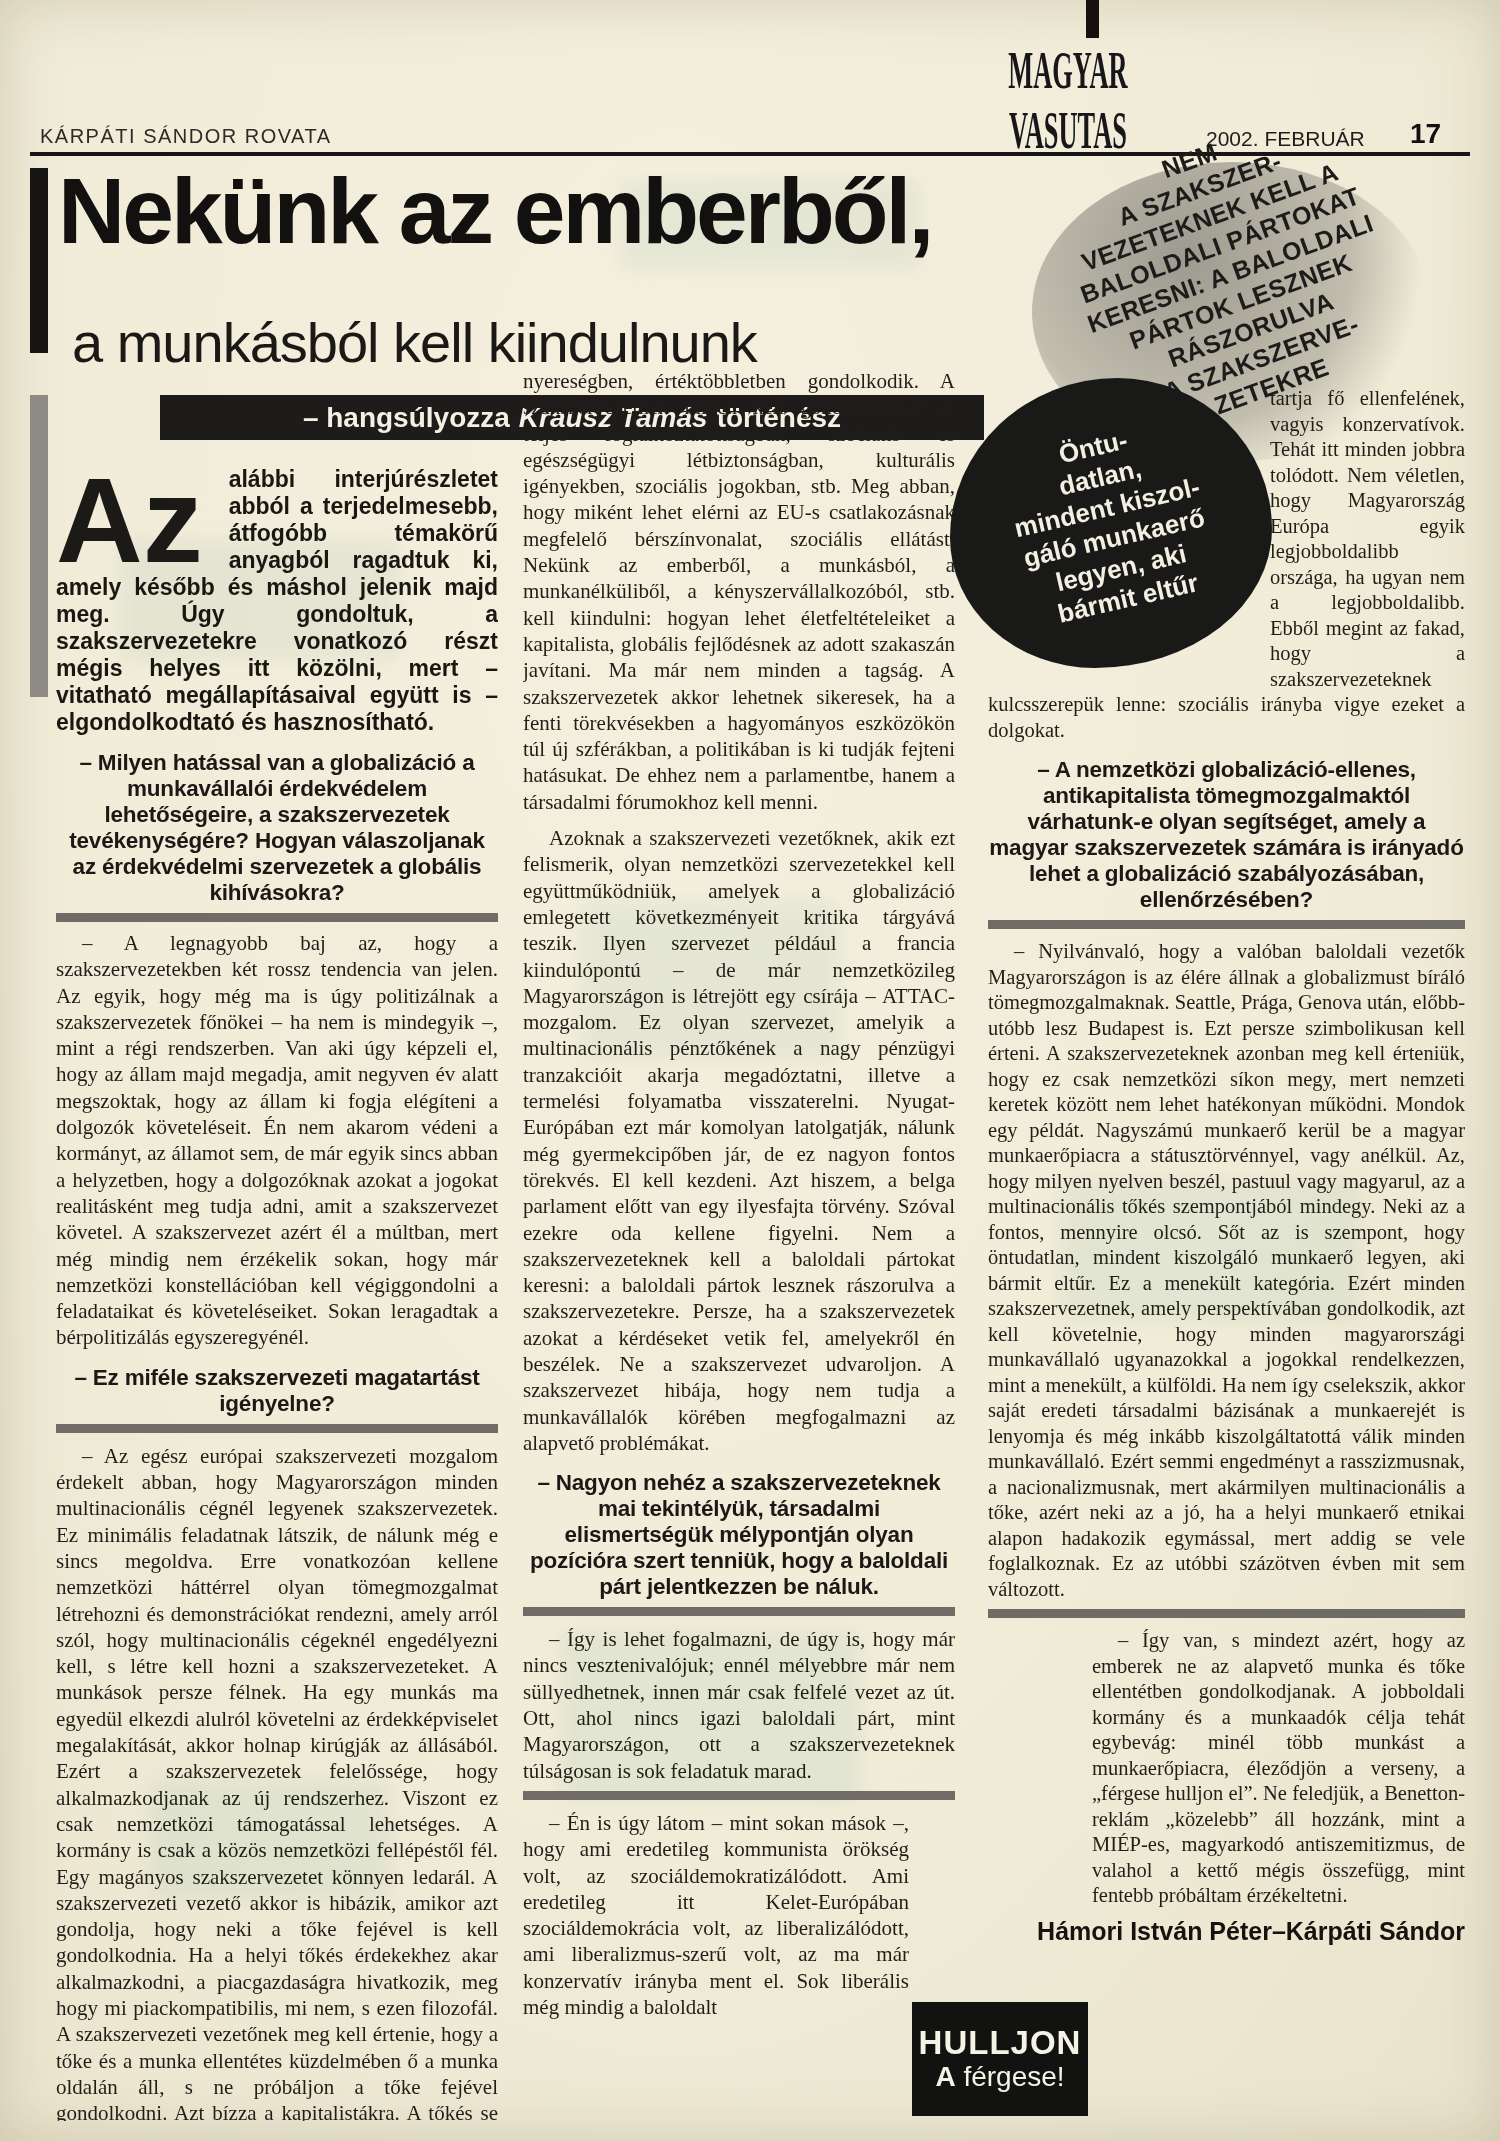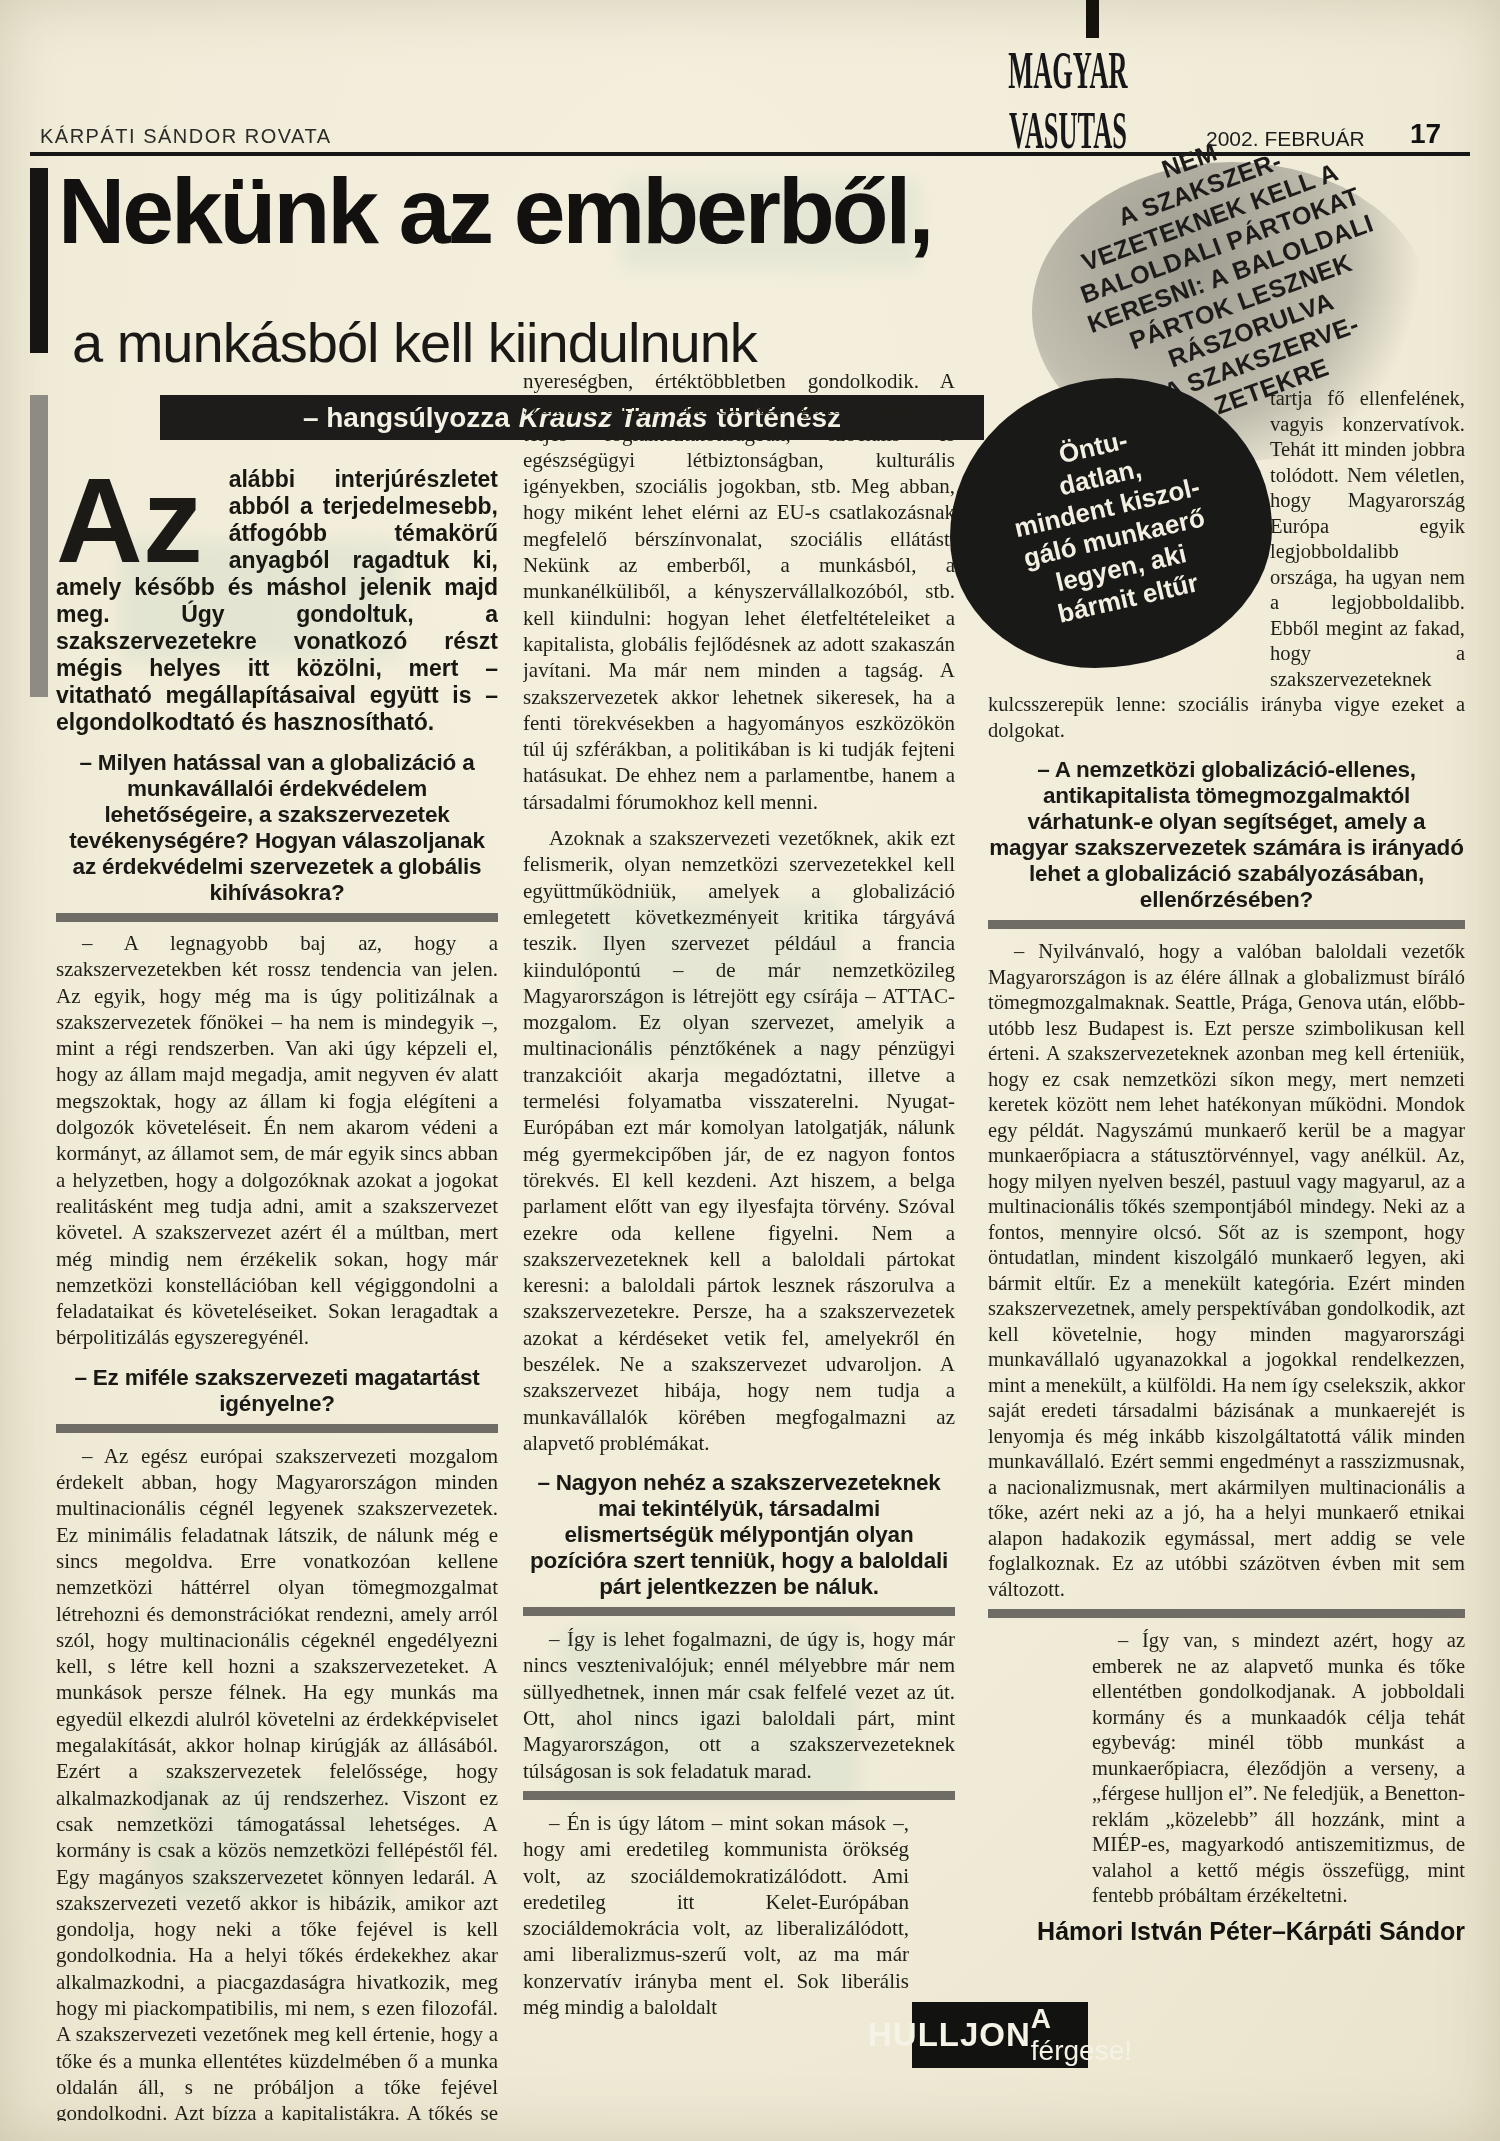--- a/index.html
+++ b/index.html
@@ -65,22 +65,22 @@
   .intro { font-weight:700; font-size:23px; line-height:27px; text-align:justify; color:#191711; }
   .dropcap { float:left; font-size:120px; line-height:100px; font-weight:700;
              margin:4px 26px 0 0; color:#1b1a17; }
 
   
   .bubble-spacer { float:left; width:282px; height:288px; }
   .hj-spacer-r { float:right; width:46px;  height:94px; margin-top:66px; }
   .hj-spacer-l { float:left;  width:104px; height:92px; margin-top:172px; }
 
   
-  .hulljon { left:912px; top:2002px; width:176px; height:66px; background:#121210; z-index:6;
-             display:flex; align-items:center; justify-content:center; }
+  .hulljon { left:912px; top:2002px; width:176px; height:114px; background:#121210; z-index:6;
+             display:flex; flex-direction:column; align-items:center; justify-content:center; }
   .hulljon .l1 { color:#f5f2e6; font-weight:900; font-size:33px; letter-spacing:1px; line-height:36px; }
   .hulljon .l2 { color:#f5f2e6; font-size:28px; line-height:32px; }
   .hulljon .l2 b { font-weight:900; }
   .byline { text-align:right; font-weight:700; font-size:25px; margin-top:8px; color:#15130f;
             font-family:"Liberation Sans", sans-serif; }
 </style>
 </head>
 <body>
 
 <div id="page">

